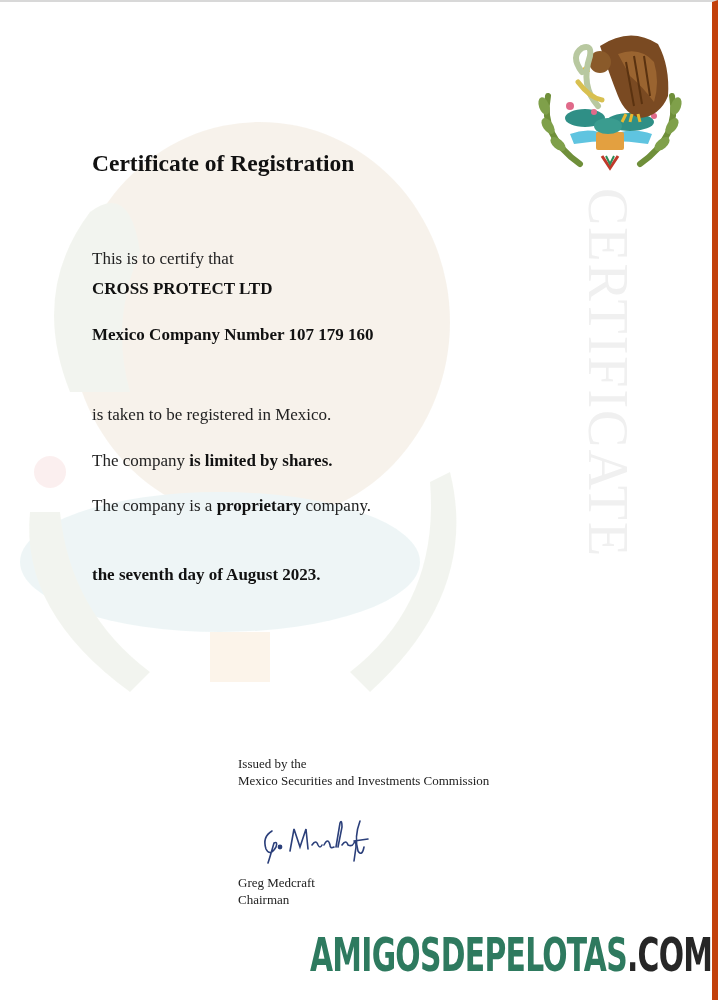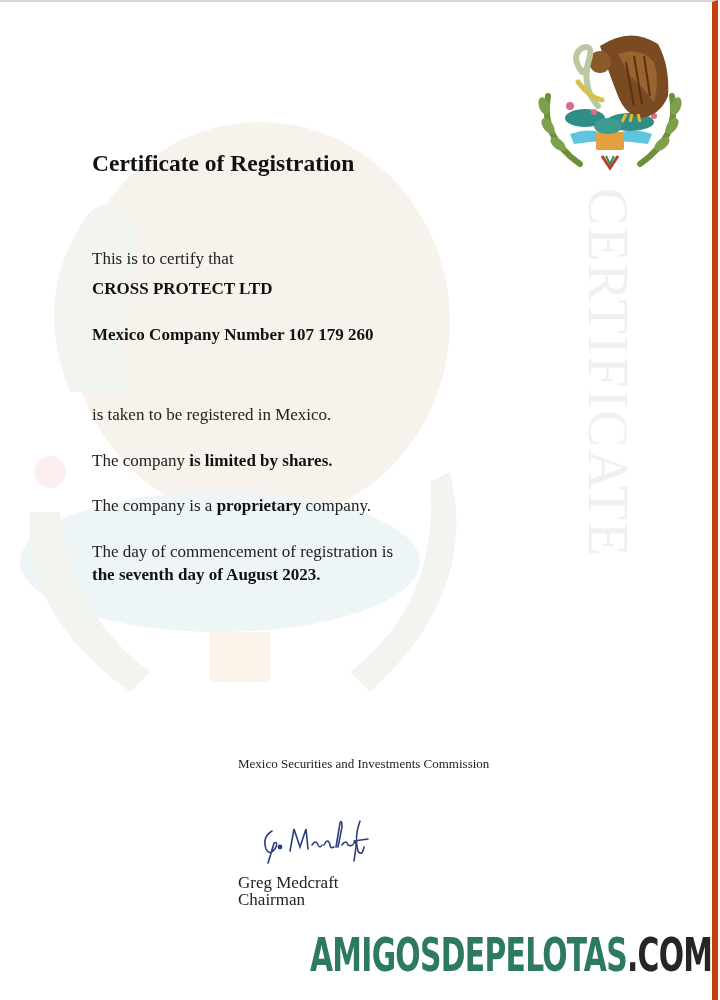--- a/index.html
+++ b/index.html
@@ -52,21 +52,21 @@
     .bold { font-weight: bold; color: #111; }
     .issued {
       position: absolute; left: 238px; top: 754px;
       font-size: 13px; line-height: 16.5px; color: #222;
     }
     .signature {
       position: absolute; left: 258px; top: 815px; width: 120px; height: 50px;
     }
     .signer {
       position: absolute; left: 238px; top: 873px;
-      font-size: 17px; line-height: 16.5px; color: #222;
+      font-size: 13px; line-height: 16.5px; color: #222;
     }
     .brand {
       position: absolute; left: 310px; top: 925px;
       font-family: "DejaVu Sans Condensed", "Liberation Sans Narrow", "Liberation Sans", sans-serif;
       font-size: 46px; font-weight: bold; line-height: 56px;
       letter-spacing: -1px;
       transform: scaleX(0.72); transform-origin: left center;
       white-space: nowrap;
     }
     .brand .main { color: #2e7a5f; }
@@ -131,36 +131,36 @@
   </svg>
 
   <h1 class="title">
     <span>Certificate of Registration</span><br>
   </h1>
 
   <div class="line" style="top:230px;margin-top:16px;">This is to certify that</div>
 
   <div class="line bold" style="top:276px;">CROSS PROTECT LTD</div>
 
-  <div class="line bold" style="top:322px;">Mexico Company Number 107 179 260</div>
+  <div class="line bold" style="top:322px;">Mexico Company Number 107 179 160</div>
 
   <div class="line" style="top:402px;">is taken to be registered in Mexico.</div>
 
   <div class="line" style="top:448px;">
     <span>The company </span><span class="bold">is limited by shares.</span>
   </div>
 
   <div class="line" style="top:493px;">
     <span>The company is a </span><span class="bold">proprietary</span><span> company.</span>
   </div>
 
-  <div class="line" style="top:539px;">The day of commencement of registration is</div>
   <div class="line bold" style="top:562px;">the seventh day of August 2023.</div>
 
   <div class="issued">
+    <div>Issued by the</div>
     <div>Mexico Securities and Investments Commission</div>
   </div>
 
   <svg class="signature" viewBox="0 0 120 50">
     <g stroke="#2b3f7a" stroke-width="1.6" fill="none" stroke-linecap="round">
       <path d="M14 14 Q4 20 8 32 Q12 40 18 30 Q20 24 16 26 Q12 40 10 46"></path>
       <circle cx="22" cy="30" r="1.6" fill="#2b3f7a"></circle>
       <path d="M32 34 L36 12 L42 30 L48 12 L50 32"></path>
       <path d="M54 28 Q58 22 60 28 Q62 32 64 28"></path>
       <path d="M66 28 Q70 20 72 28 Q72 32 76 30"></path>

